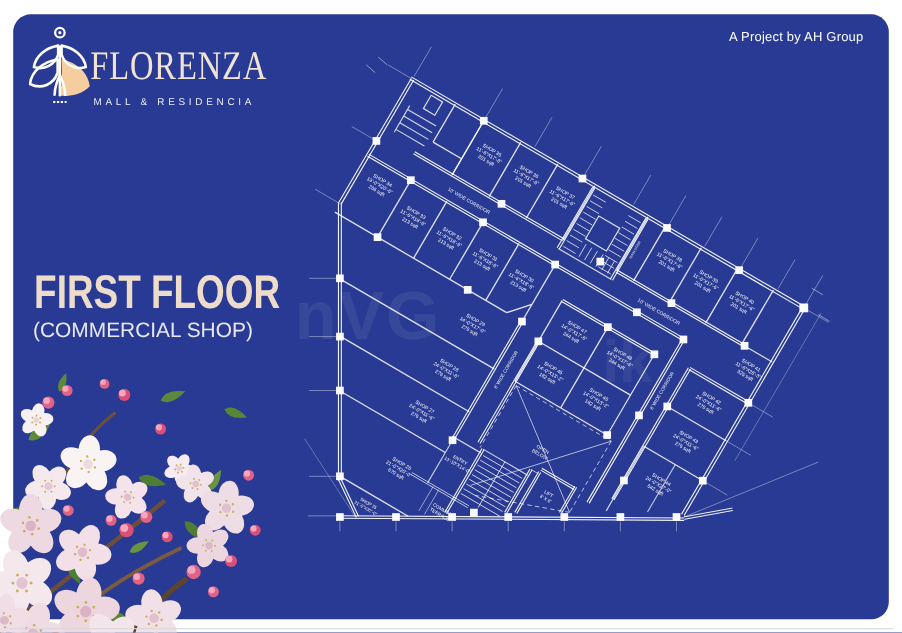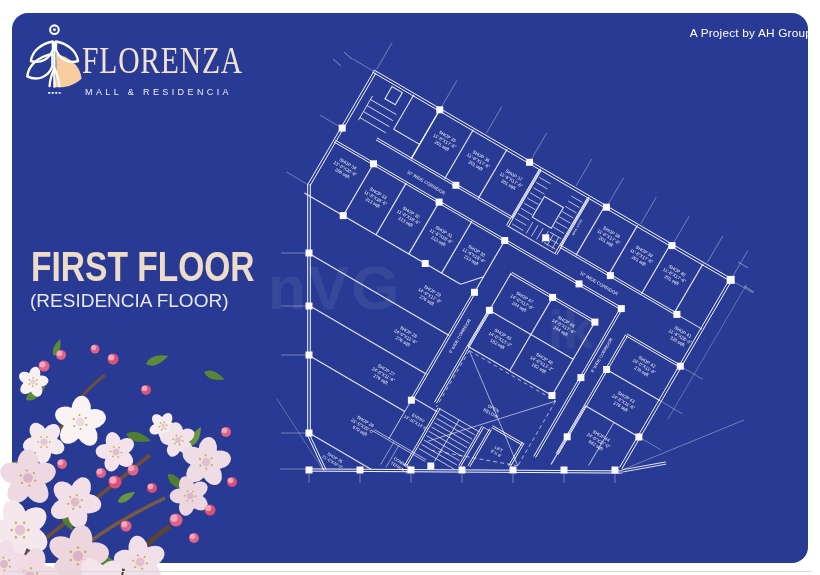--- a/index.html
+++ b/index.html
@@ -533,21 +533,21 @@
       <line x1="738.0" y1="262.0" x2="748.0" y2="268.0" stroke="#fff" stroke-width="0.8" stroke-opacity="0.55"></line>
       <line x1="744.0" y1="286.0" x2="754.0" y2="292.0" stroke="#fff" stroke-width="0.8" stroke-opacity="0.55"></line>
     </g>
 
 <g>
       <line x1="393.9" y1="442.1" x2="380.7" y2="464.5" stroke="#fff" stroke-width="0.8" stroke-opacity="0.6"></line>
       <line x1="399.0" y1="445.1" x2="385.9" y2="467.5" stroke="#fff" stroke-width="0.8" stroke-opacity="0.6"></line>
     </g>
 </svg>
 
-<div style="position:absolute;left:652px;top:26px;width:160px;text-align:right;color:#fff;font-size:11.8px;letter-spacing:0.2px;">A Project by AH Group</div>
+<div style="position:absolute;left:625px;top:26px;width:160px;text-align:right;color:#fff;font-size:11.8px;letter-spacing:0.2px;">A Project by AH Group</div>
 
 <svg width="62" height="78" viewBox="0 0 60 76" style="position:absolute;left:26px;top:22px">
 
   <g>
   <circle cx="27.5" cy="7.5" r="4.2" stroke="#fdfdf8" fill="none" stroke-width="2.0"></circle>
   <circle cx="27.5" cy="7.5" r="1.4" fill="#fdfdf8"></circle>
   </g>
 
   <path d="M29,31 C42,34 52.5,42 54,55 C46,63 35,64.5 27,63 C30,53 29.5,41 29,31 Z" fill="#f6cd9e"></path>
 
@@ -562,21 +562,21 @@
 
   <line x1="21.5" y1="69" x2="33.5" y2="69" stroke="#fdfdf8" stroke-width="1.8" stroke-dasharray="2 1.4"></line>
 </svg>
 
 <div style="position:absolute;left:82px;top:39px;color:#f0e3d3;font-family:'Liberation Serif',serif;font-size:37px;letter-spacing:1px;transform:scaleX(0.8);transform-origin:0 0;">FLORENZA</div>
 
 <div style="position:absolute;left:85px;top:87px;color:#eef0f6;font-size:9px;letter-spacing:3.4px;">MALL &amp; RESIDENCIA</div>
 
 <div style="position:absolute;left:31px;top:242px;color:#eedcca;font-size:43px;font-weight:600;letter-spacing:0px;transform:scaleX(0.78);transform-origin:0 0;">FIRST FLOOR</div>
 
-<div style="position:absolute;left:30px;top:290px;color:#e8e8f2;font-size:19px;letter-spacing:0px;">(RESIDENCIA FLOOR)</div>
+<div style="position:absolute;left:30px;top:290px;color:#e8e8f2;font-size:19px;letter-spacing:0px;">(COMMERCIAL SHOP)</div>
 
 <div style="position:absolute;left:268px;top:252px;color:#ffffff;opacity:0.07;font-size:62px;font-weight:700;letter-spacing:2px;">nVG</div>
 <div style="position:absolute;left:548px;top:298px;color:#ffffff;opacity:0.06;font-size:54px;font-weight:700;">ik</div>
 
 <svg width="260" height="250" viewBox="0 0 260 250" style="position:absolute;left:0px;top:330px">
 
 <g>
       <path d="M0,245 C55,200 95,170 150,125" stroke="#6b4f3a" stroke-width="4" fill="none"></path>
       <path d="M45,250 C80,215 115,192 165,168" stroke="#7a5a40" stroke-width="3.5" fill="none"></path>
       <path d="M120,245 C135,225 150,210 170,196" stroke="#5d4431" stroke-width="5" fill="none"></path>

